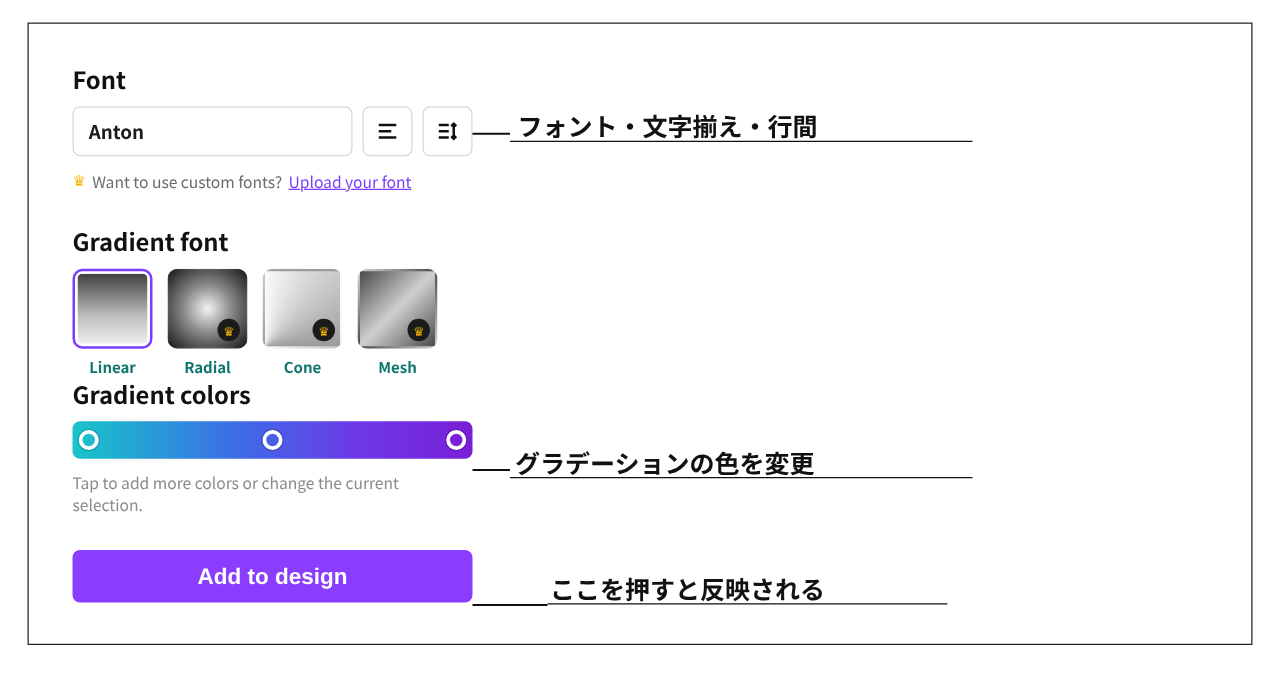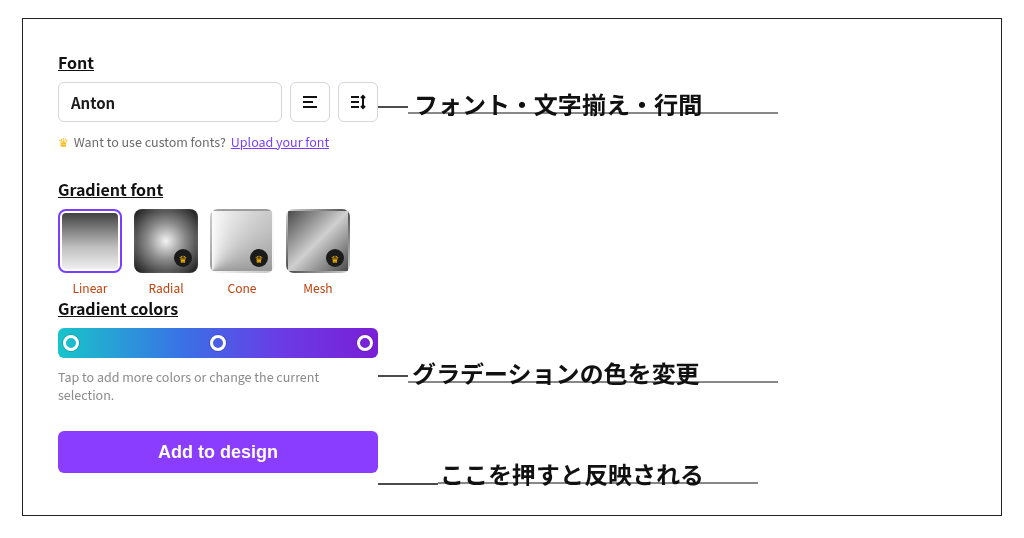--- a/index.html
+++ b/index.html
@@ -20,25 +20,24 @@
     border: 1px solid #222;
   }
   .panel {
     position: absolute;
     top: 50px;
     left: 58px;
     width: 320px;
     background: #fff;
   }
   .section-label {
-    font-size: 16px;
+    font-size: 19px;
     font-weight: 700;
     color: #111;
     margin-bottom: 8px;
-    text-decoration: underline;
   }
   .font-row {
     display: flex;
     gap: 8px;
     align-items: flex-start;
   }
   .font-select {
     flex: 1;
     height: 40px;
     border: 1px solid #d6d6dd;
@@ -116,22 +115,22 @@
     border-radius: 50%;
     background: #1b1b1b;
     display: flex;
     align-items: center;
     justify-content: center;
     color: #f7b500;
     font-size: 10px;
   }
   .gtype-label {
     font-size: 12px;
-    font-weight: 400;
-    color: #c2410c;
+    font-weight: 700;
+    color: #0f766e;
   }
   .grad-colors {
   }
   .color-strip {
     margin-top: 8px;
     height: 30px;
     border-radius: 6px;
     background: linear-gradient(90deg, #18c5c9 0%, #3b6fe6 40%, #6b3be6 70%, #7a1fd6 100%);
     position: relative;
     cursor: pointer;
@@ -161,21 +160,21 @@
     border-radius: 6px;
     background: #8b3dff;
     color: #fff;
     font-size: 18px;
     font-weight: 700;
     cursor: pointer;
   }
 
   .annot {
     position: absolute;
-    font-size: 24px;
+    font-size: 20px;
     font-weight: 700;
     color: #111;
     white-space: nowrap;
   }
   svg.annot-line { position: absolute; overflow: visible; }
 </style>
 </head>
 <body>
 
 <div class="frame"></div>

